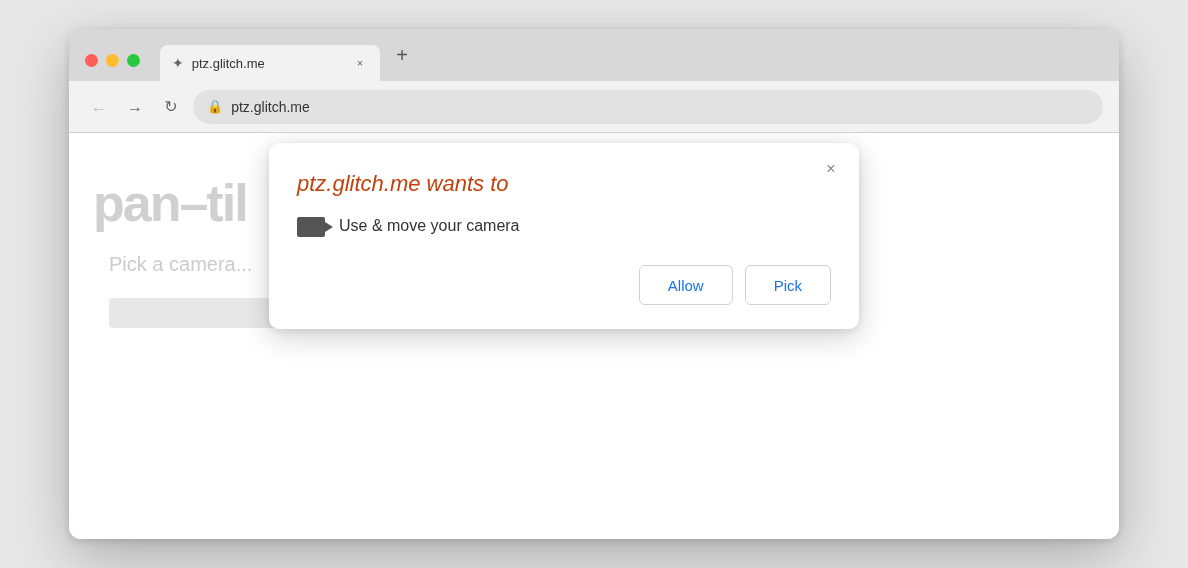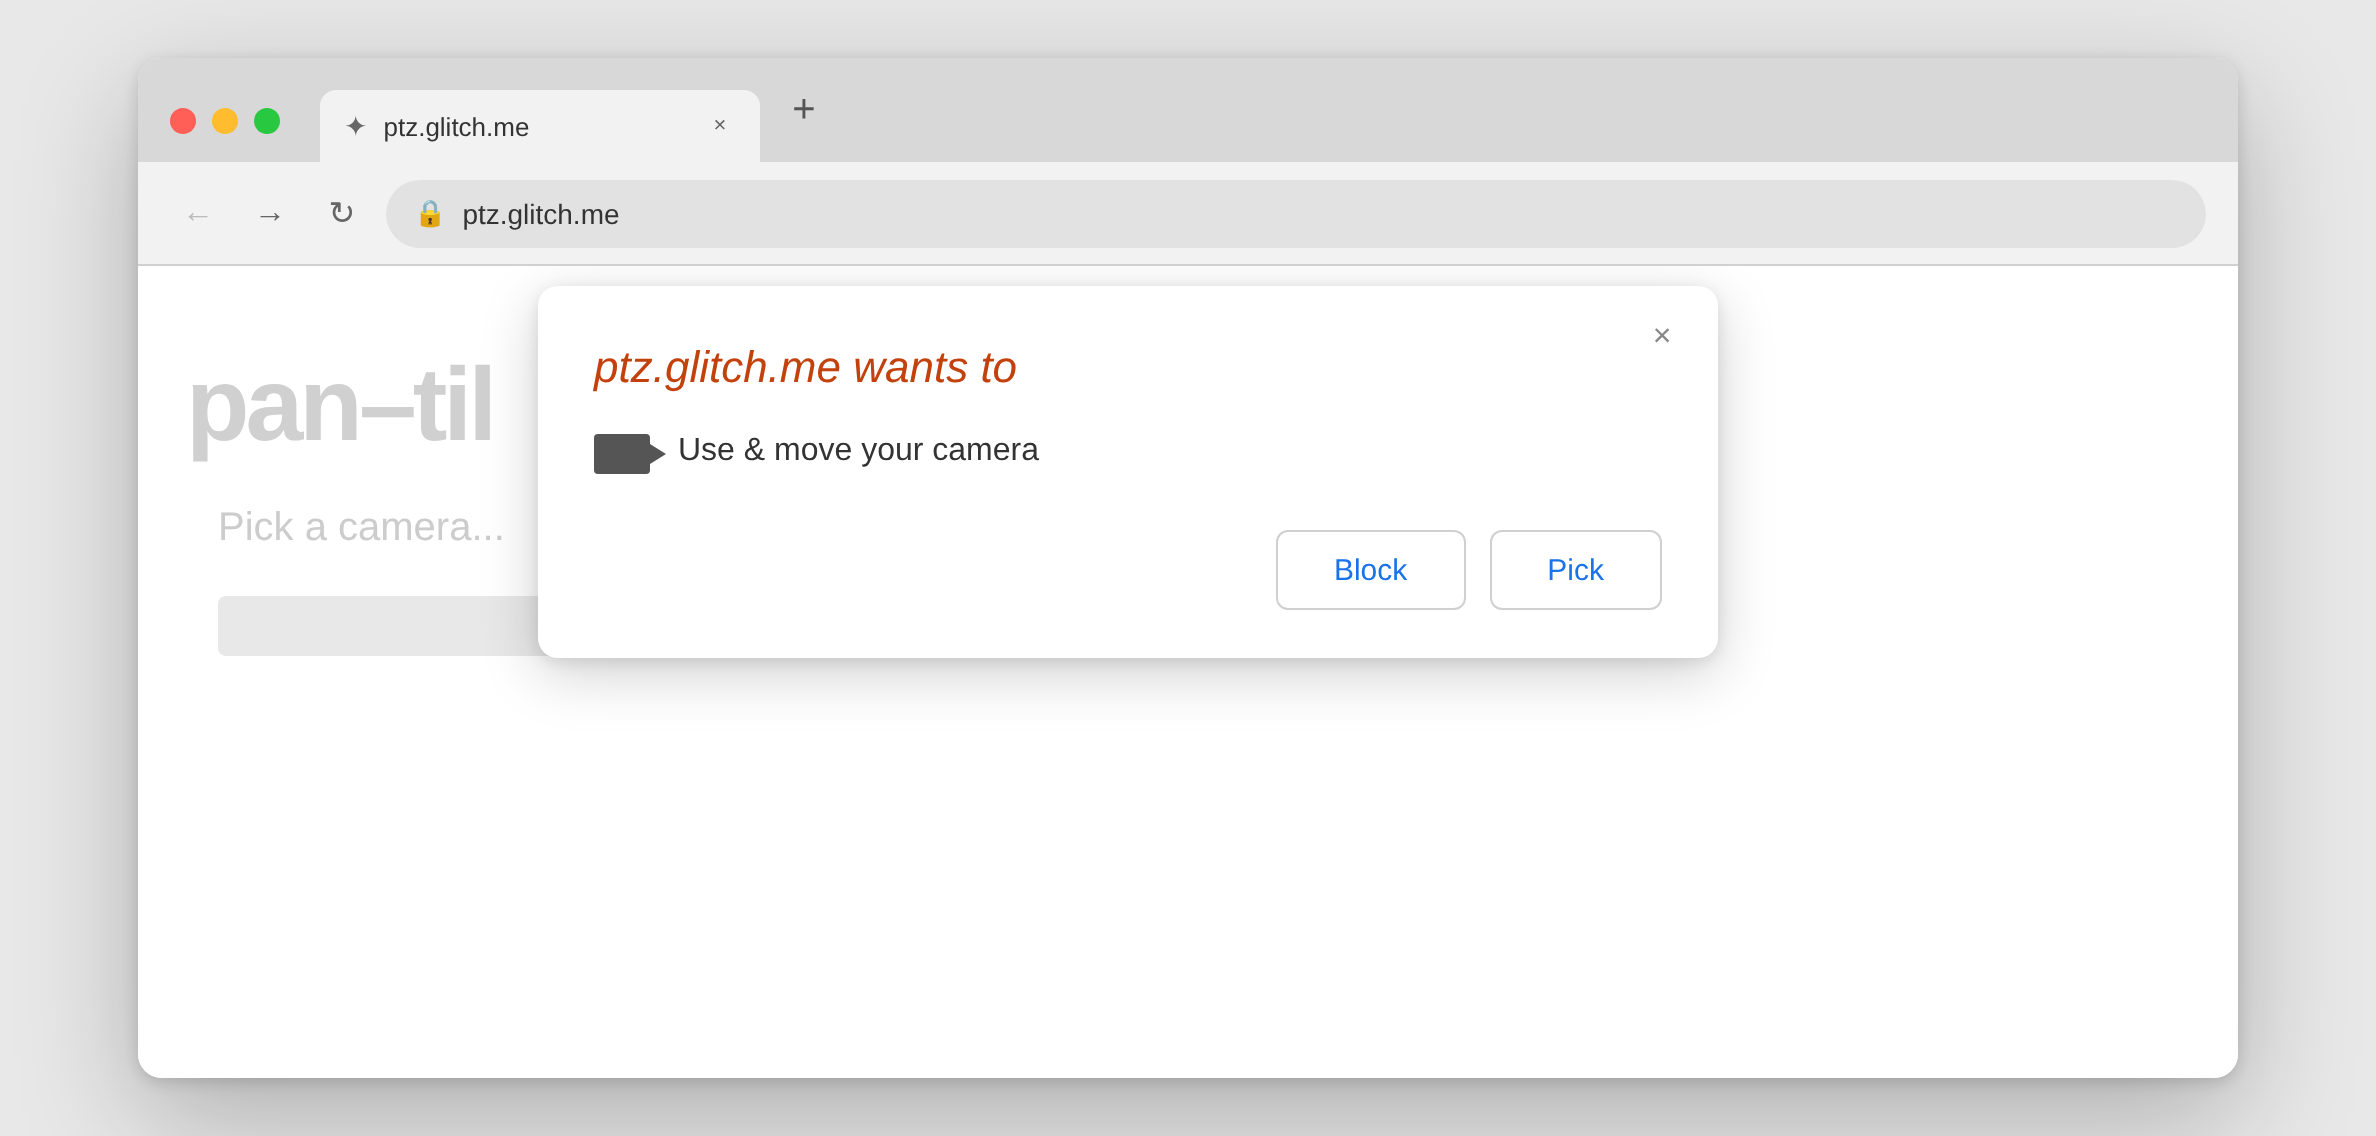--- a/index.html
+++ b/index.html
@@ -315,19 +315,19 @@
     <div class="page-bg-line2"></div>
 
     <div class="permission-popup">
       <div class="popup-close">×</div>
       <div class="popup-title">ptz.glitch.me wants to</div>
       <div class="popup-permission-row">
         <div class="camera-icon"></div>
         <span class="permission-text">Use &amp; move your camera</span>
       </div>
       <div class="popup-buttons">
-        <button class="btn">Block</button>
+        <button class="btn">Allow</button>
         <button class="btn">Pick</button>
       </div>
     </div>
   </div>
 
 </div>
 
 </body></html>

